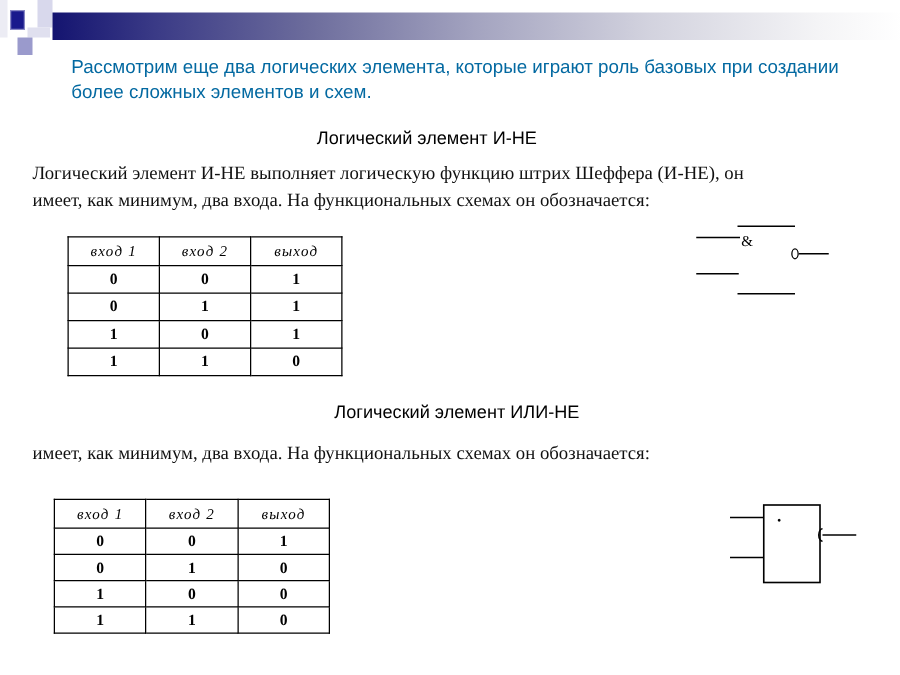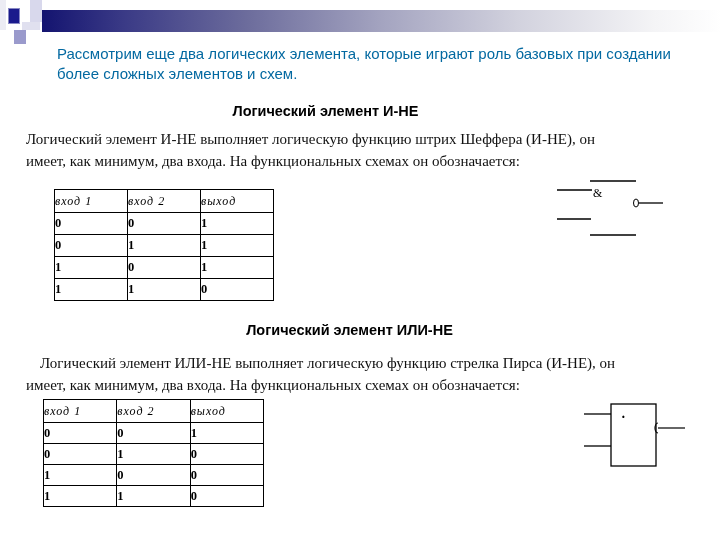--- a/index.html
+++ b/index.html
@@ -20,38 +20,38 @@
   .sq4 { left: 14px; top: 30px; width: 12px; height: 14px; background: #9a9acc; }
   .sq5 { left: 0px; top: 0px; width: 6px; height: 30px; background: #ececf4; }
 
   .intro {
     position: absolute; left: 57px; top: 44px; width: 630px;
     font-family: "Liberation Sans", sans-serif; font-size: 15px; line-height: 20px;
     color: #0369a1;
   }
   .heading {
     position: absolute; left: 0; width: 651px; text-align: center;
-    font-family: "Liberation Sans", sans-serif; font-weight: bold; font-size: 14.5px;
+    font-family: "Liberation Sans", sans-serif; font-weight: normal; font-size: 14.5px; padding-left: 16px;
   }
   .h1 { top: 103px; }
   .h2 { top: 322px; margin-left: 24px; }
   .para {
     position: absolute; left: 26px; width: 680px;
     font-size: 15px; line-height: 22px; color: #111;
   }
   .p1 { top: 128px; }
   .p2 { top: 352px; }
   .p2 .indent { padding-left: 14px; }
 
   table.tt {
     position: absolute; border-collapse: collapse;
     font-family: "Liberation Serif", serif;
   }
   table.tt td, table.tt th {
-    border: 1px solid #000; text-align: left; padding: 0; font-size: 12px; margin-top: 31px;
+    border: 1px solid #000; text-align: center; padding: 0; font-size: 12px; margin-top: 31px;
   }
   table.tt th { font-style: italic; font-weight: normal; letter-spacing: 1px; }
   table.tt td { font-weight: bold; font-size: 12.5px; }
   .t1 { left: 54px; top: 189px; width: 220px; }
   .t1 th { height: 22px; }
   .t1 td { height: 21px; }
   .t2 { left: 43px; top: 399px; width: 221px; }
   .t2 th { height: 22px; }
   .t2 td { height: 20px; }
   .t1 th, .t1 td { width: 33.3%; }
@@ -120,21 +120,20 @@
     <line x1="7" y1="47" x2="41" y2="47" stroke="#000" stroke-width="1.3"></line>
 
     <ellipse cx="86" cy="31" rx="2.5" ry="4" fill="none" stroke="#000" stroke-width="1"></ellipse>
     <line x1="89" y1="31" x2="113" y2="31" stroke="#000" stroke-width="1.3"></line>
   </svg>
   <span class="gate-label" style="left:43px;top:14px;">&amp;</span>
 </div>
 
 <div class="heading h2">Логический элемент ИЛИ-НЕ</div>
 <div class="para p2">
-  <div class="indent">Логический элемент ИЛИ-НЕ выполняет логическую функцию стрелка Пирса (И-НЕ), он</div>
   <div>имеет, как минимум, два входа. На функциональных схемах он обозначается:</div>
 </div>
 
 <table class="tt t2">
   <tbody>
       <tr>
     <th>вход 1</th>
     <th>вход 2</th>
     <th>выход</th>
   </tr>

